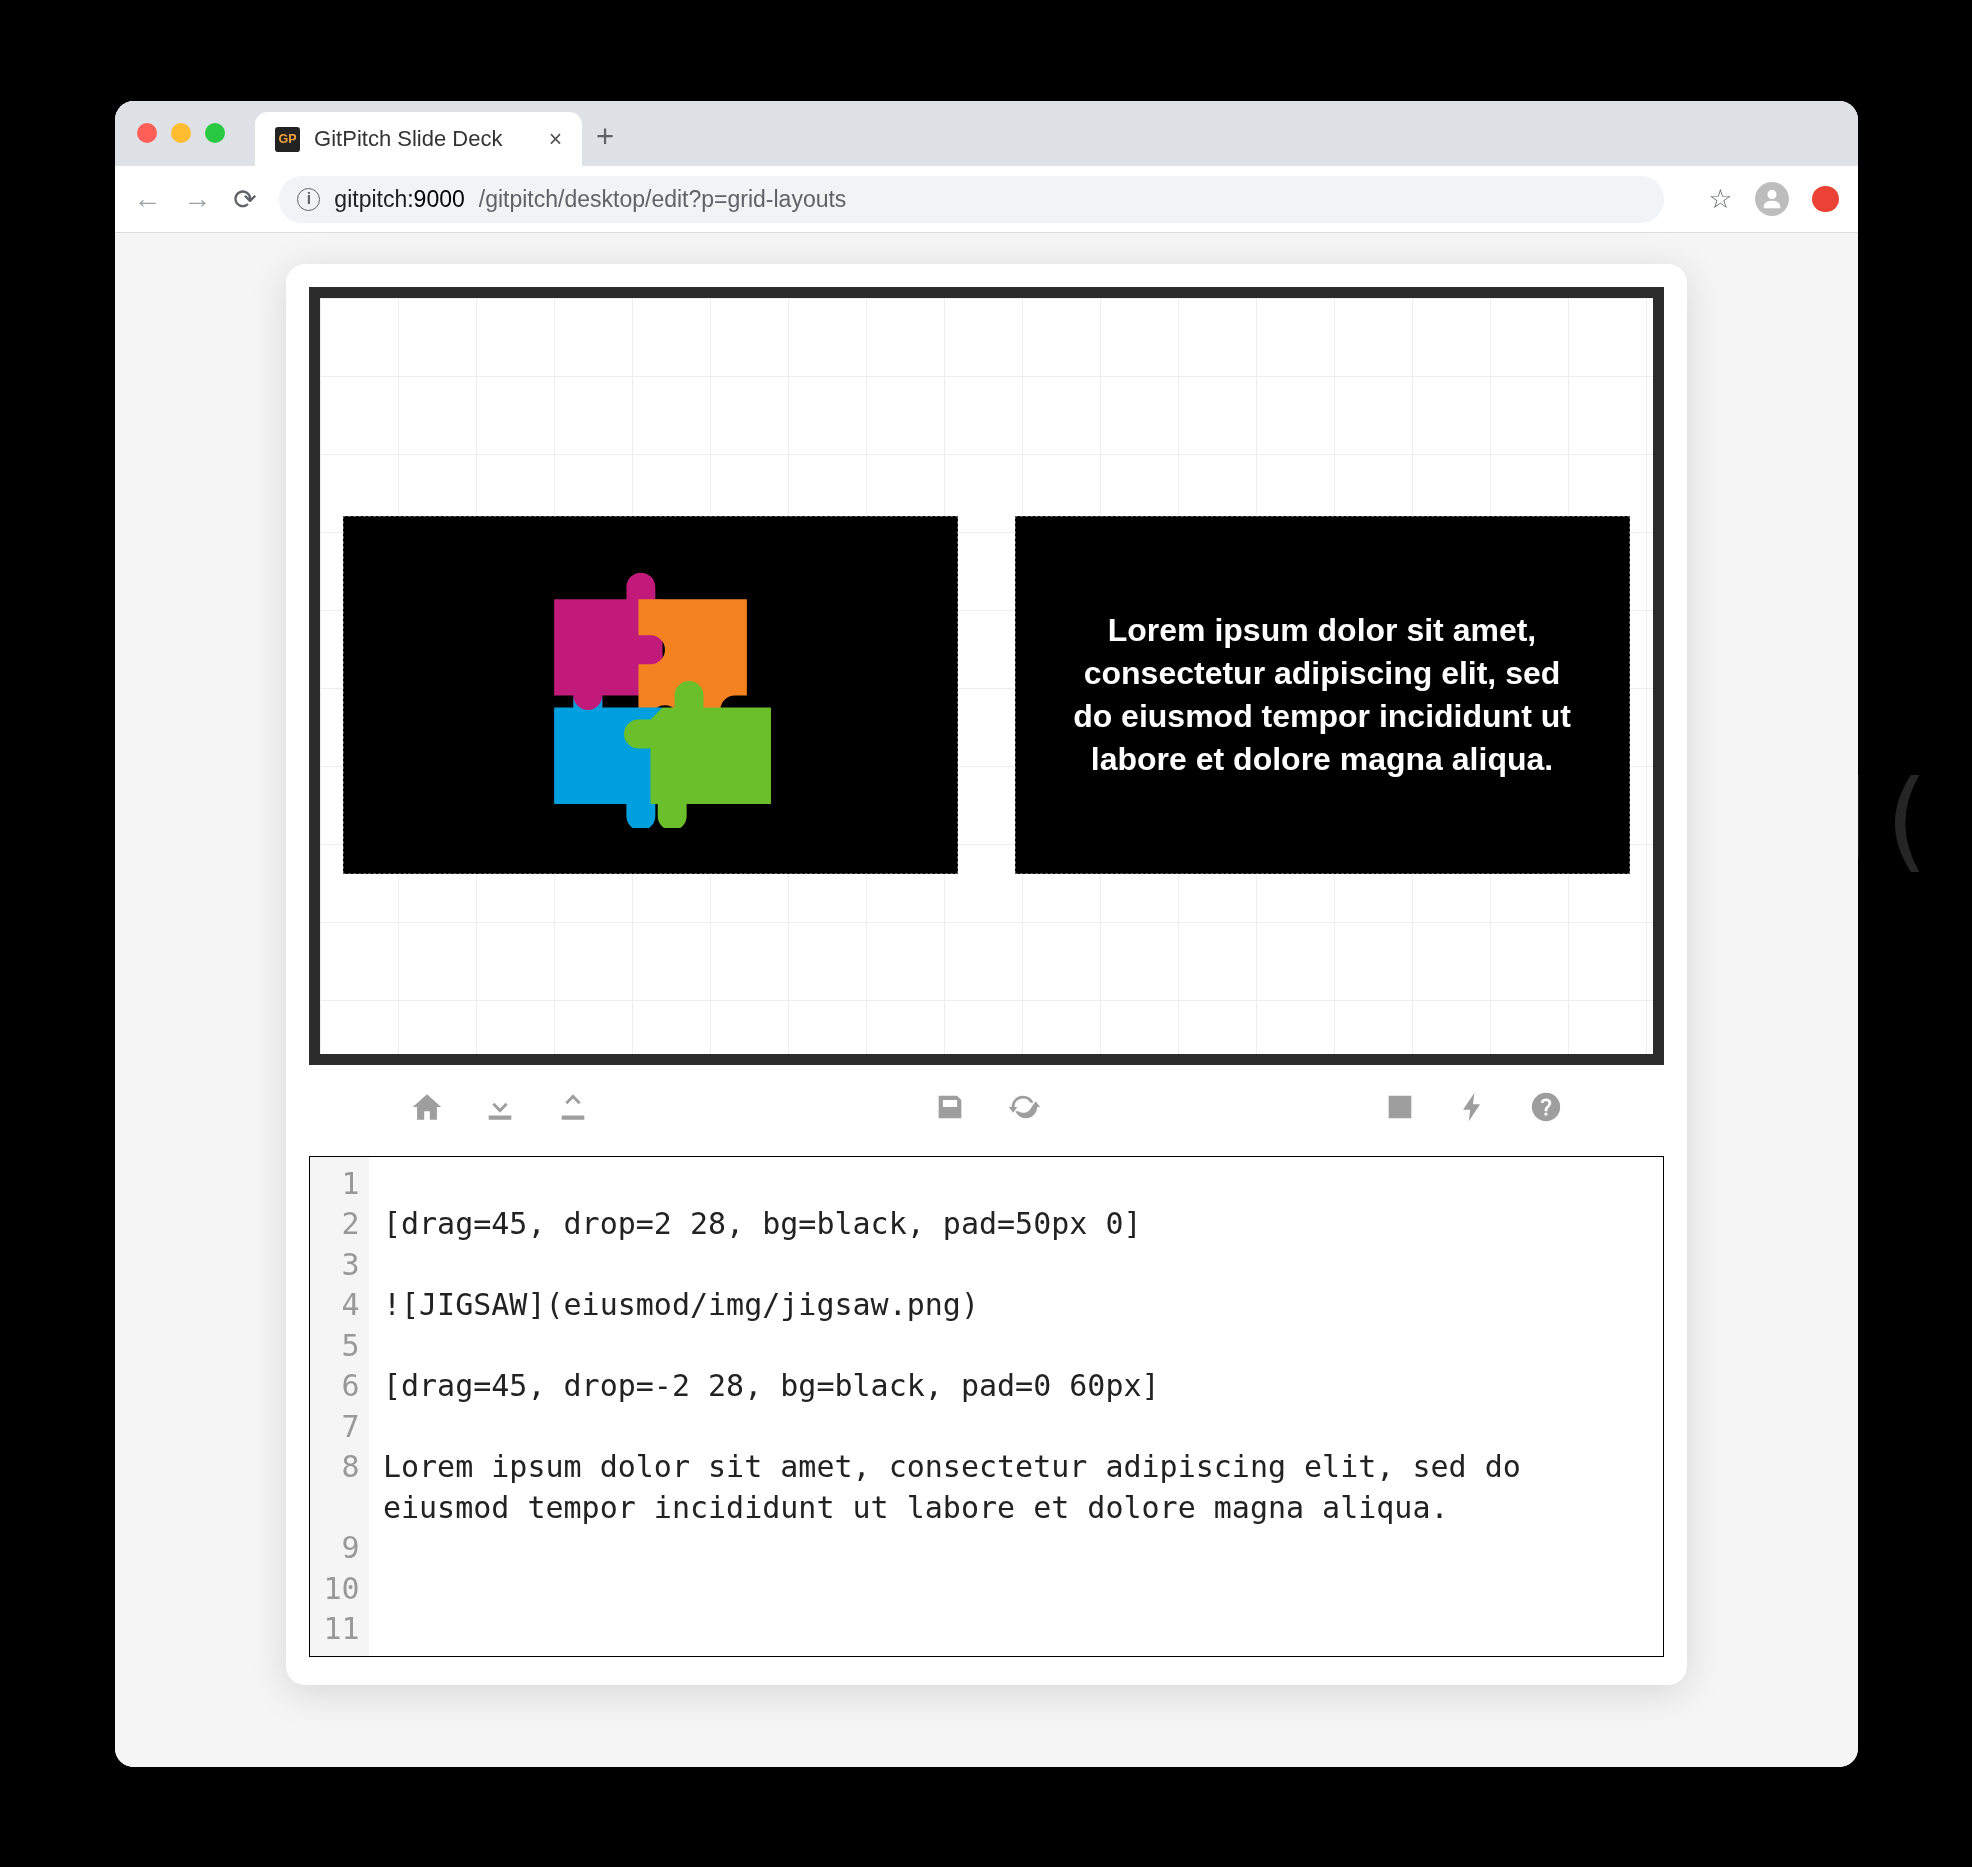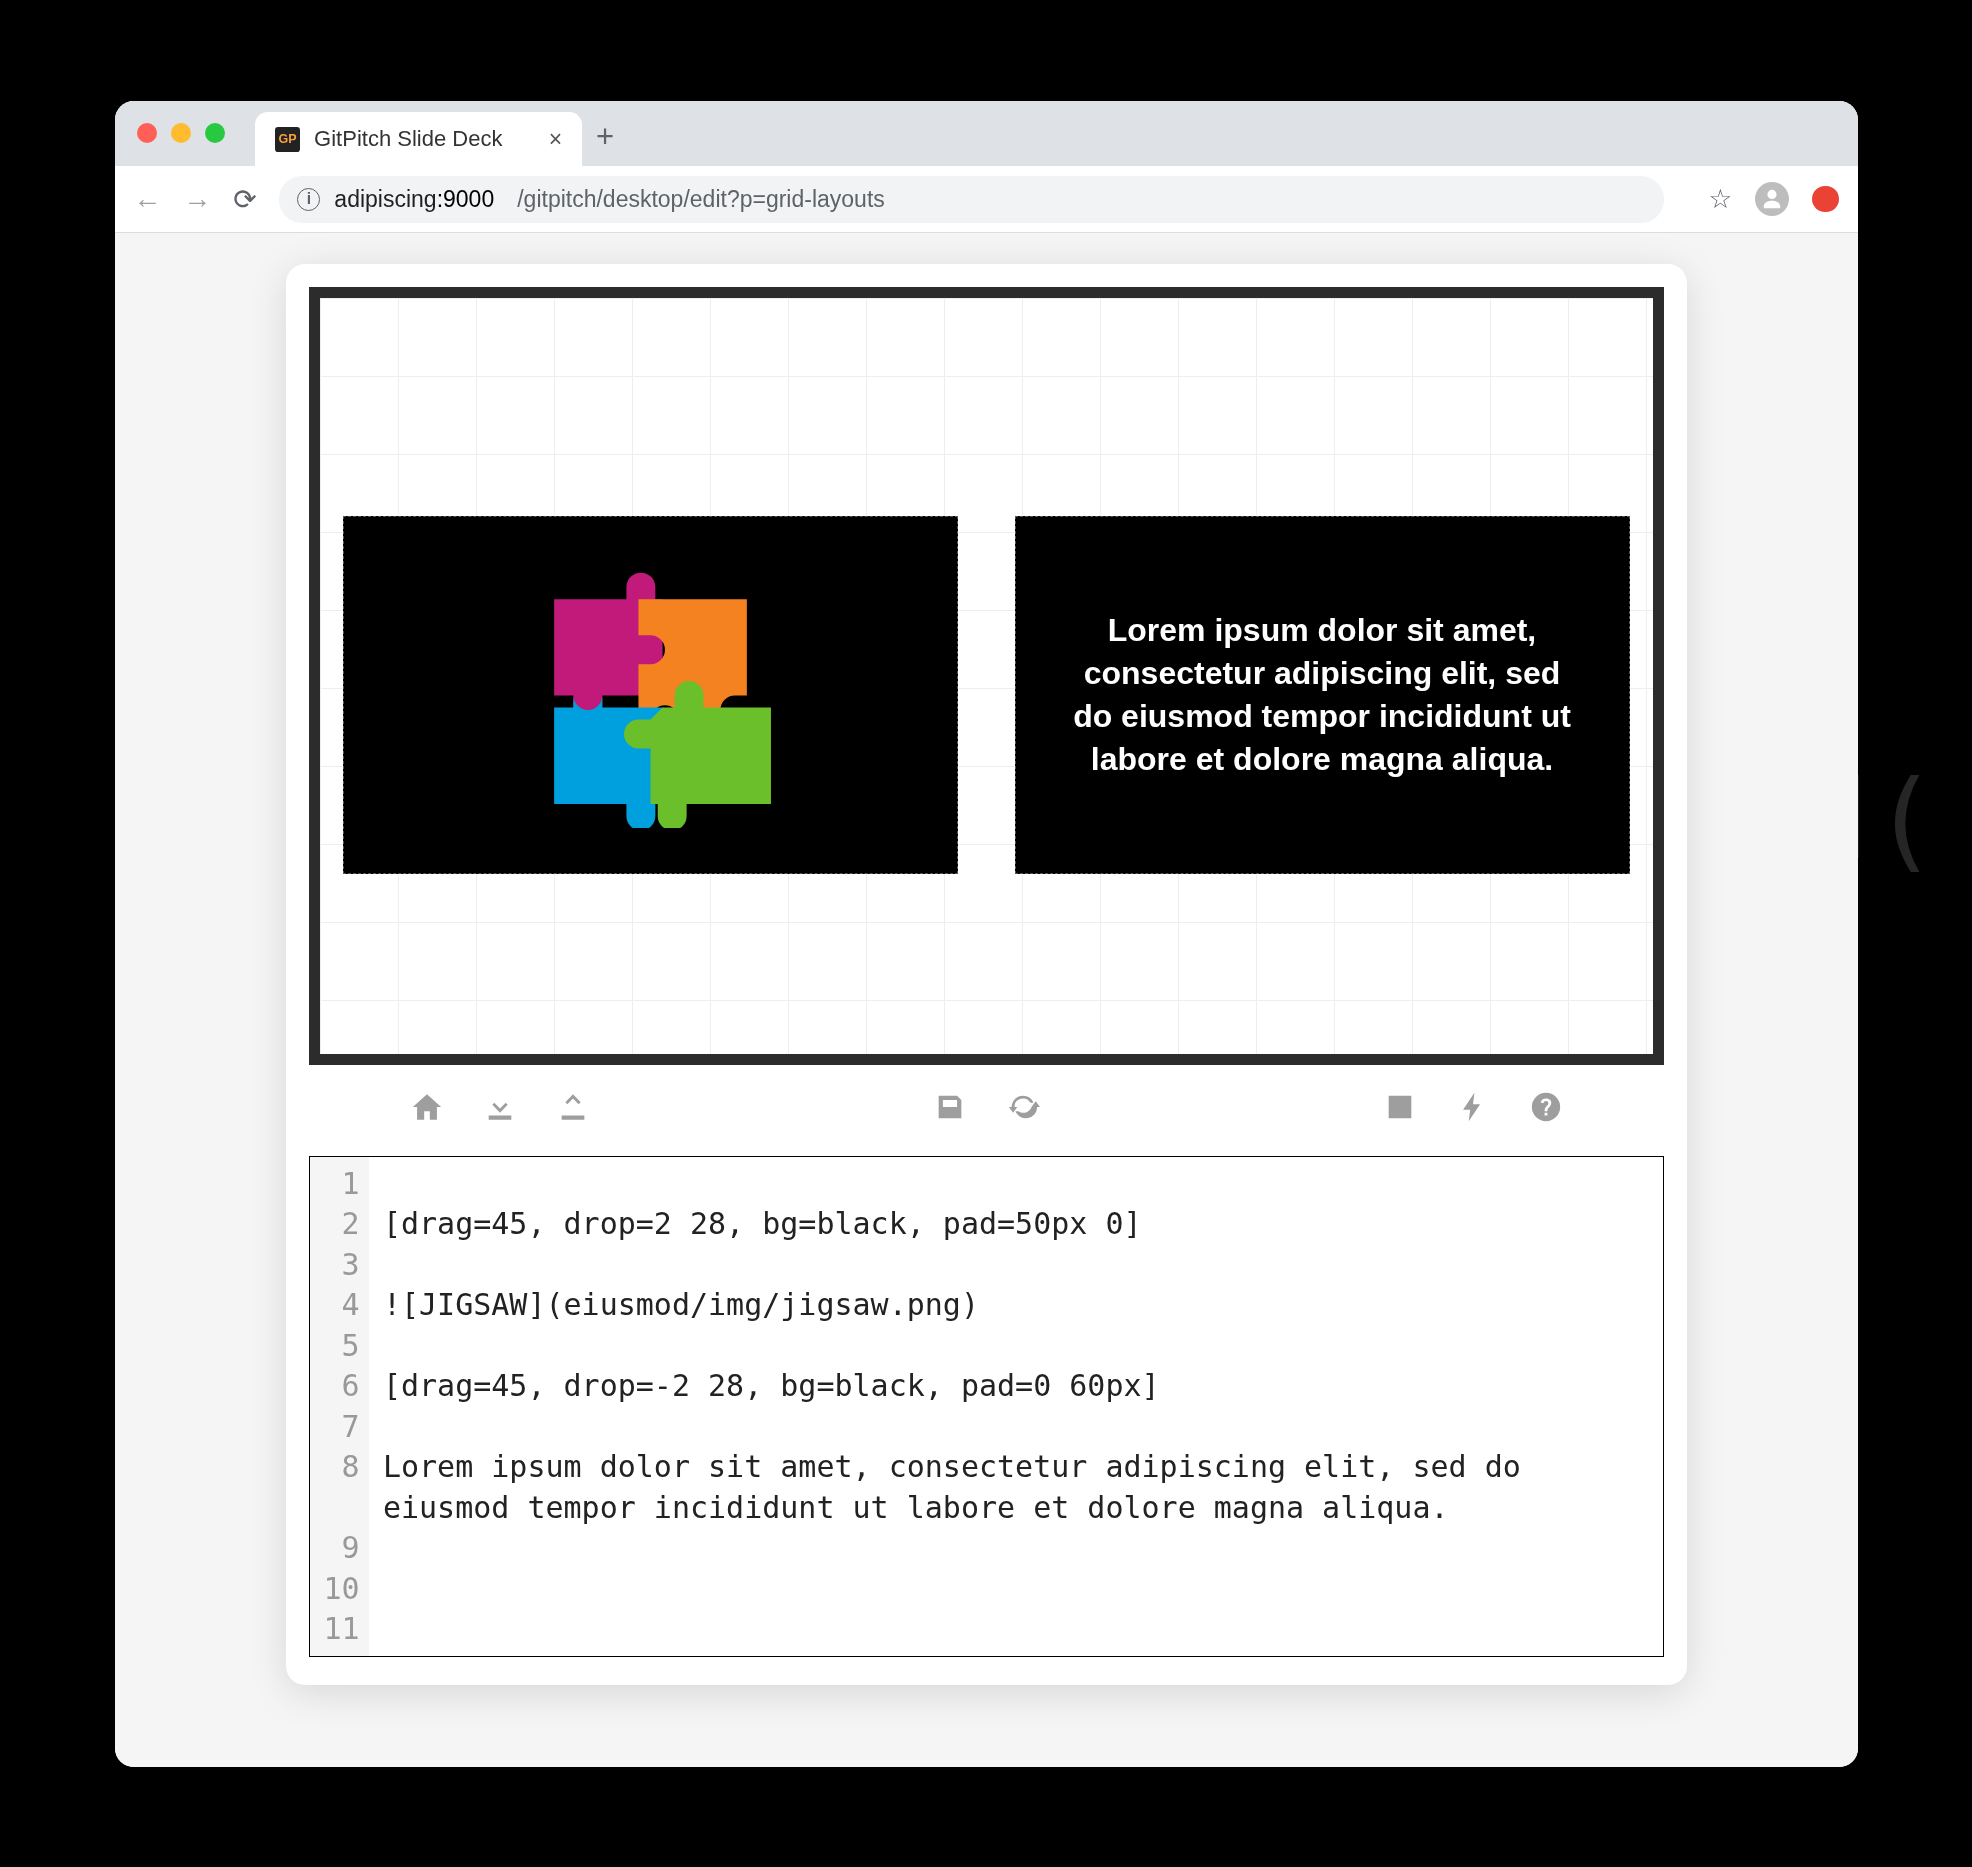--- a/index.html
+++ b/index.html
@@ -109,21 +109,21 @@
     font-size:23px;
     color:#202124;
   }
   .omnibox .info {
     width:23px;height:23px;border:1.6px solid #5f6368;border-radius:50%;
     display:flex;align-items:center;justify-content:center;
     font-size:15.6px;color:#5f6368;font-weight:700;
   }
   .omnibox .host { color:#202124; }
   .omnibox .host b { color:#000; font-weight:400;margin-top:12px;}
-  .omnibox .path { color:#5f6368;margin-left:9px;}
+  .omnibox .path { color:#5f6368;}
   .addr-right { display:flex; gap:23px; align-items:center;}
   .addr-right span { color:#5f6368; font-size:26.5px;}
   .addr-right .avatar {
     width:34px;height:34px;border-radius:50%;background:#bdbdbd;
     display:flex;align-items:center;justify-content:center;
   }
   .addr-right .avatar svg{width:22px;height:22px;fill:#fff;}
   .addr-right .redcircle{
     width:26.5px;height:26.5px;border-radius:50%;background:#ea4335;
   }
@@ -237,21 +237,21 @@
     </div>
     <div class="newtab">+</div>
   </div>
 
   <div class="addrbar">
     <span class="navicon">←</span>
     <span class="navicon">→</span>
     <span class="navicon reload">⟳</span>
     <div class="omnibox">
       <span class="info">i</span>
-      <span class="host"><span>adipiscing</span><b>:9000</b></span>
+      <span class="host"><span>gitpitch</span><b>:9000</b></span>
       <span class="path">/gitpitch/desktop/edit?p=grid-layouts</span>
     </div>
     <div class="addr-right">
       <span>
         <svg viewBox="0 0 24 24">
             <path fill="#5f6368" d="M12.87 15.07l-2.54-2.51.03-.03A17.5 17.5 0 0014.5 6H17V4h-7V2H8v2H1v2h11.17A15.5 15.5 0 019 11.34 15.4 15.4 0 016.9 8H4.84a17.3 17.3 0 003 4.56L3 17.41 4.41 18.83l4.83-4.83 3 3 .63-1.93zM18.5 10h-2L12 22h2l1.12-3h4.75L21 22h2l-4.5-12zm-2.62 7l1.62-4.33L19.12 17h-3.24z"></path>
           </svg>
       </span>
       <span>☆</span>
       <span class="avatar">

